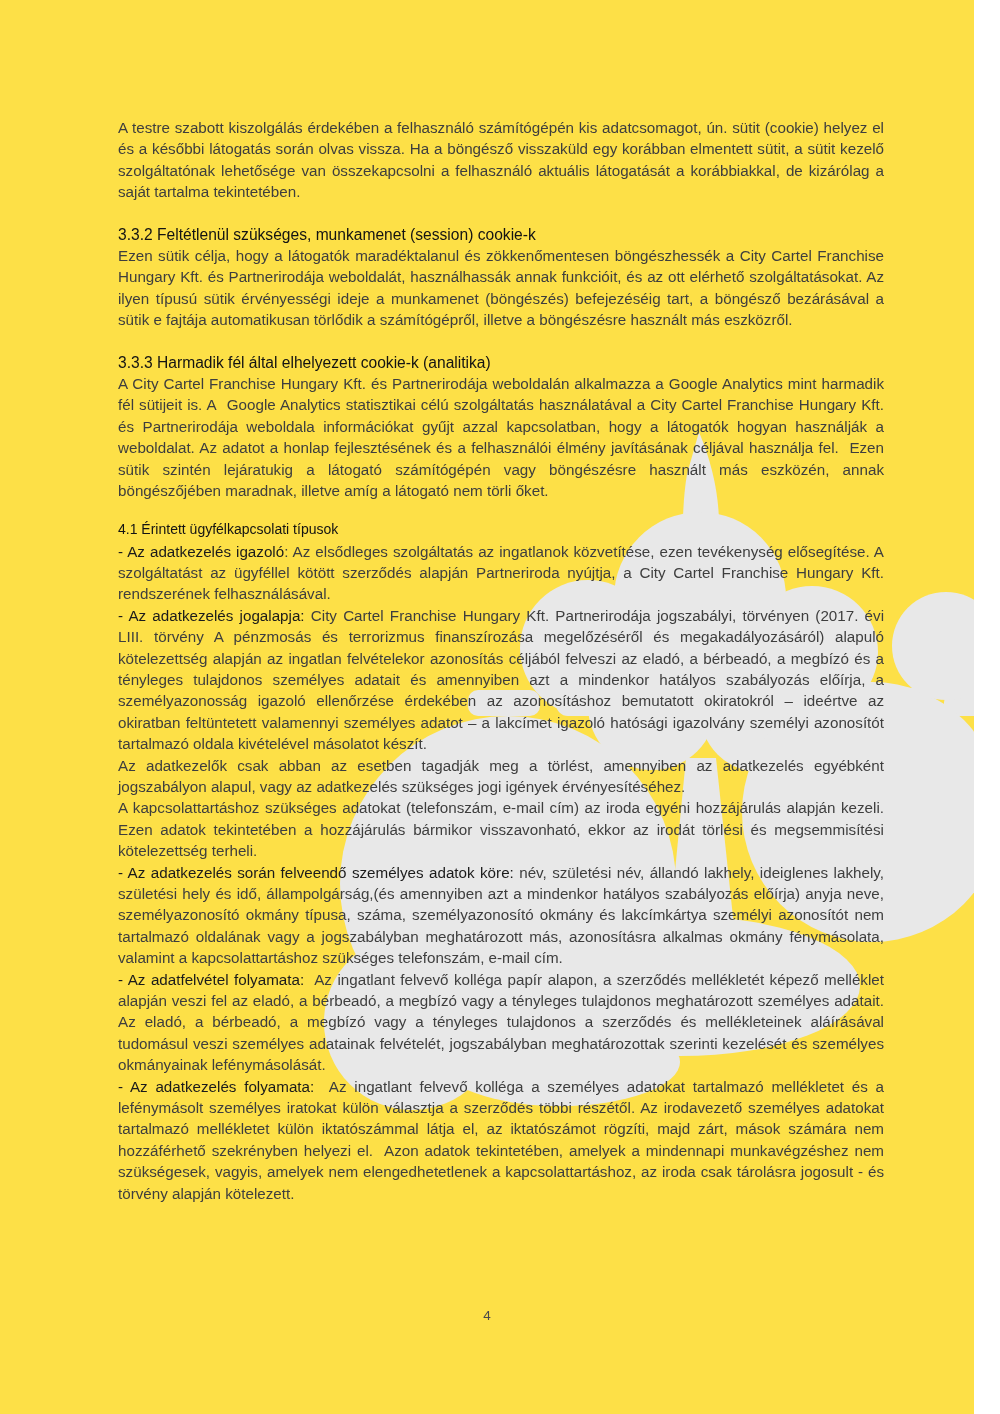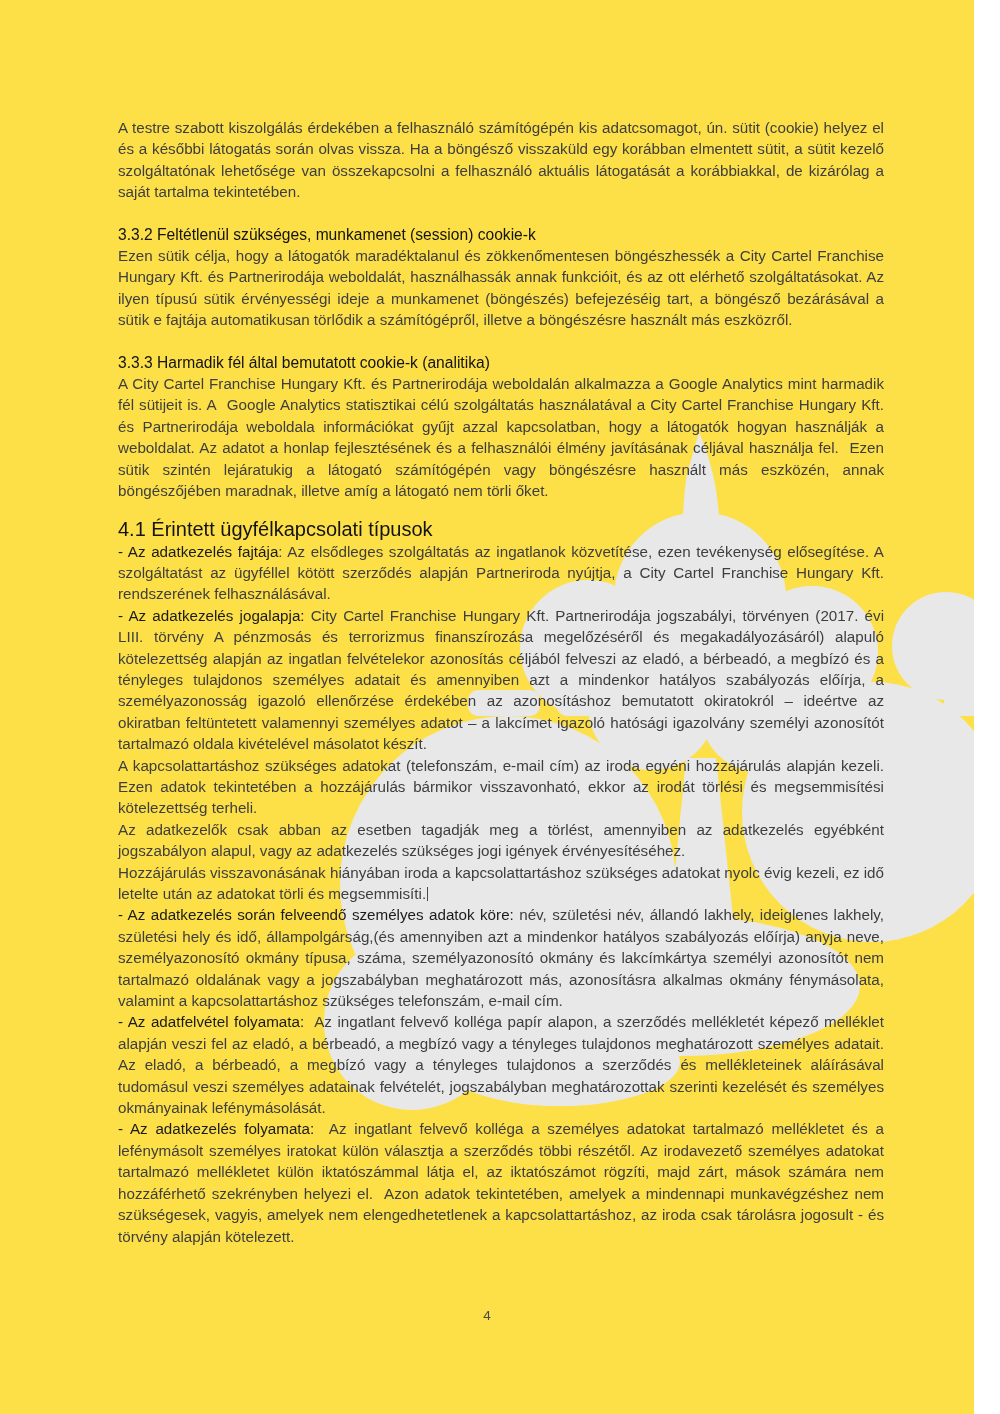--- a/index.html
+++ b/index.html
@@ -32,21 +32,21 @@
   .blk.h3 {
     font-size:15.6px; font-weight:800; color:#131313;
     margin:21px 0 0; line-height:21.4px;
   }
   .blk.h1 {
     font-size:21.6px; font-weight:800; color:#131313;
     line-height:29.5px; margin:23px 0 9px; text-align:justify;
     letter-spacing:0.2px;
   }
   .blk.h2 {
-    font-size:20px; font-weight:800; color:#131313;
+    font-size:14px; font-weight:800; color:#131313;
     margin:15px 0 0; line-height:24px;
   }
   .blk.h4 {
     font-size:15.8px; font-weight:800; color:#131313;
     margin:2px 0 0; line-height:21.4px;
   }
   .blk.h3 b, .blk.h1 b, .blk.h2 b, .blk.h4 b { color:inherit; }
   .caret {
     display:inline-block;
     width:1px; height:14px;
@@ -92,28 +92,27 @@
       <ellipse cx="680" cy="986" rx="180" ry="70"></ellipse>
       <ellipse cx="560" cy="1062" rx="120" ry="44"></ellipse>
       <circle cx="946" cy="646" r="54"></circle>
     </g>
   </svg>
 
   <div class="content">
       <p class="blk p"><span>A testre szabott kiszolgálás érdekében a felhasználó számítógépén kis adatcsomagot, ún. sütit (cookie) helyez el és a későbbi látogatás során olvas vissza. Ha a böngésző visszaküld egy korábban elmentett sütit, a sütit kezelő szolgáltatónak lehetősége van összekapcsolni a felhasználó aktuális látogatását a korábbiakkal, de kizárólag a saját tartalma tekintetében.</span></p>
       <h3 class="blk h3"><b>3.3.2 Feltétlenül szükséges, munkamenet (session) cookie-k</b></h3>
       <p class="blk p"><span>Ezen sütik célja, hogy a látogatók maradéktalanul és zökkenőmentesen böngészhessék a City Cartel Franchise Hungary Kft. és Partnerirodája weboldalát, használhassák annak funkcióit, és az ott elérhető szolgáltatásokat. Az ilyen típusú sütik érvényességi ideje a munkamenet (böngészés) befejezéséig tart, a böngésző bezárásával a sütik e fajtája automatikusan törlődik a számítógépről, illetve a böngészésre használt más eszközről.</span></p>
-      <h3 class="blk h3"><b>3.3.3 Harmadik fél által bemutatott cookie-k (analitika)</b></h3>
+      <h3 class="blk h3"><b>3.3.3 Harmadik fél által elhelyezett cookie-k (analitika)</b></h3>
       <p class="blk p"><span>A City Cartel Franchise Hungary Kft. és Partnerirodája weboldalán alkalmazza a Google Analytics mint harmadik fél sütijeit is. A&nbsp; Google Analytics statisztikai célú szolgáltatás használatával a City Cartel Franchise Hungary Kft. és Partnerirodája weboldala információkat gyűjt azzal kapcsolatban, hogy a látogatók hogyan használják a weboldalat. Az adatot a honlap fejlesztésének és a felhasználói élmény javításának céljával használja fel.&nbsp; Ezen sütik szintén lejáratukig a látogató számítógépén vagy böngészésre használt más eszközén, annak böngészőjében maradnak, illetve amíg a látogató nem törli őket.</span></p>
       <h3 class="blk h2"><b>4.1 Érintett ügyfélkapcsolati típusok</b></h3>
-      <p class="blk p"><b>- Az adatkezelés fajtája</b><span>: Az elsődleges szolgáltatás az ingatlanok közvetítése, ezen tevékenység elősegítése. A szolgáltatást az ügyféllel kötött szerződés alapján Partneriroda nyújtja, a City Cartel Franchise Hungary Kft. rendszerének felhasználásával.</span></p>
+      <p class="blk p"><b>- Az adatkezelés igazoló</b><span>: Az elsődleges szolgáltatás az ingatlanok közvetítése, ezen tevékenység elősegítése. A szolgáltatást az ügyféllel kötött szerződés alapján Partneriroda nyújtja, a City Cartel Franchise Hungary Kft. rendszerének felhasználásával.</span></p>
       <p class="blk p"><b>- Az adatkezelés jogalapja:</b><span> City Cartel Franchise Hungary Kft. Partnerirodája jogszabályi, törvényen (2017. évi LIII. törvény A pénzmosás és terrorizmus finanszírozása megelőzéséről és megakadályozásáról) alapuló kötelezettség alapján az ingatlan felvételekor azonosítás céljából felveszi az eladó, a bérbeadó, a megbízó és a tényleges tulajdonos személyes adatait és amennyiben azt a mindenkor hatályos szabályozás előírja, a személyazonosság igazoló ellenőrzése érdekében az azonosításhoz bemutatott okiratokról – ideértve az okiratban feltüntetett valamennyi személyes adatot – a lakcímet igazoló hatósági igazolvány személyi azonosítót tartalmazó oldala kivételével másolatot készít.</span></p>
+      <p class="blk p"><span>Az adatkezelők csak abban az esetben tagadják meg a törlést, amennyiben az adatkezelés egyébként jogszabályon alapul, vagy az adatkezelés szükséges jogi igények érvényesítéséhez.</span></p>
       <p class="blk p"><span>A kapcsolattartáshoz szükséges adatokat (telefonszám, e-mail cím) az iroda egyéni hozzájárulás alapján kezeli. Ezen adatok tekintetében a hozzájárulás bármikor visszavonható, ekkor az irodát törlési és megsemmisítési kötelezettség terheli.</span></p>
-      <p class="blk p"><span>Az adatkezelők csak abban az esetben tagadják meg a törlést, amennyiben az adatkezelés egyébként jogszabályon alapul, vagy az adatkezelés szükséges jogi igények érvényesítéséhez.</span></p>
-      <p class="blk p"><span>Hozzájárulás visszavonásának hiányában iroda a kapcsolattartáshoz szükséges adatokat nyolc évig kezeli, ez idő letelte után az adatokat törli és megsemmisíti.</span><span class="caret"></span></p>
       <p class="blk p"><b>- Az adatkezelés során felveendő személyes adatok köre:</b><span> név, születési név, állandó lakhely, ideiglenes lakhely, születési hely és idő, állampolgárság,(és amennyiben azt a mindenkor hatályos szabályozás előírja) anyja neve, személyazonosító okmány típusa, száma, személyazonosító okmány és lakcímkártya személyi azonosítót nem tartalmazó oldalának vagy a jogszabályban meghatározott más, azonosításra alkalmas okmány fénymásolata, valamint a kapcsolattartáshoz szükséges telefonszám, e-mail cím.</span></p>
       <p class="blk p"><b>- Az adatfelvétel folyamata:</b><span>&nbsp; Az ingatlant felvevő kolléga papír alapon, a szerződés mellékletét képező melléklet alapján veszi fel az eladó, a bérbeadó, a megbízó vagy a tényleges tulajdonos meghatározott személyes adatait. Az eladó, a bérbeadó, a megbízó vagy a tényleges tulajdonos a szerződés és mellékleteinek aláírásával tudomásul veszi személyes adatainak felvételét, jogszabályban meghatározottak szerinti kezelését és személyes okmányainak lefénymásolását.</span></p>
       <p class="blk p"><b>- Az adatkezelés folyamata:</b><span>&nbsp; Az ingatlant felvevő kolléga a személyes adatokat tartalmazó mellékletet és a lefénymásolt személyes iratokat külön választja a szerződés többi részétől. Az irodavezető személyes adatokat tartalmazó mellékletet külön iktatószámmal látja el, az iktatószámot rögzíti, majd zárt, mások számára nem hozzáférhető szekrényben helyezi el.&nbsp; Azon adatok tekintetében, amelyek a mindennapi munkavégzéshez nem szükségesek, vagyis, amelyek nem elengedhetetlenek a kapcsolattartáshoz, az iroda csak tárolásra jogosult - és törvény alapján kötelezett.</span></p>
     </div>
 
   <div class="footer">4</div>
 
 </div>
 
 </body></html>

